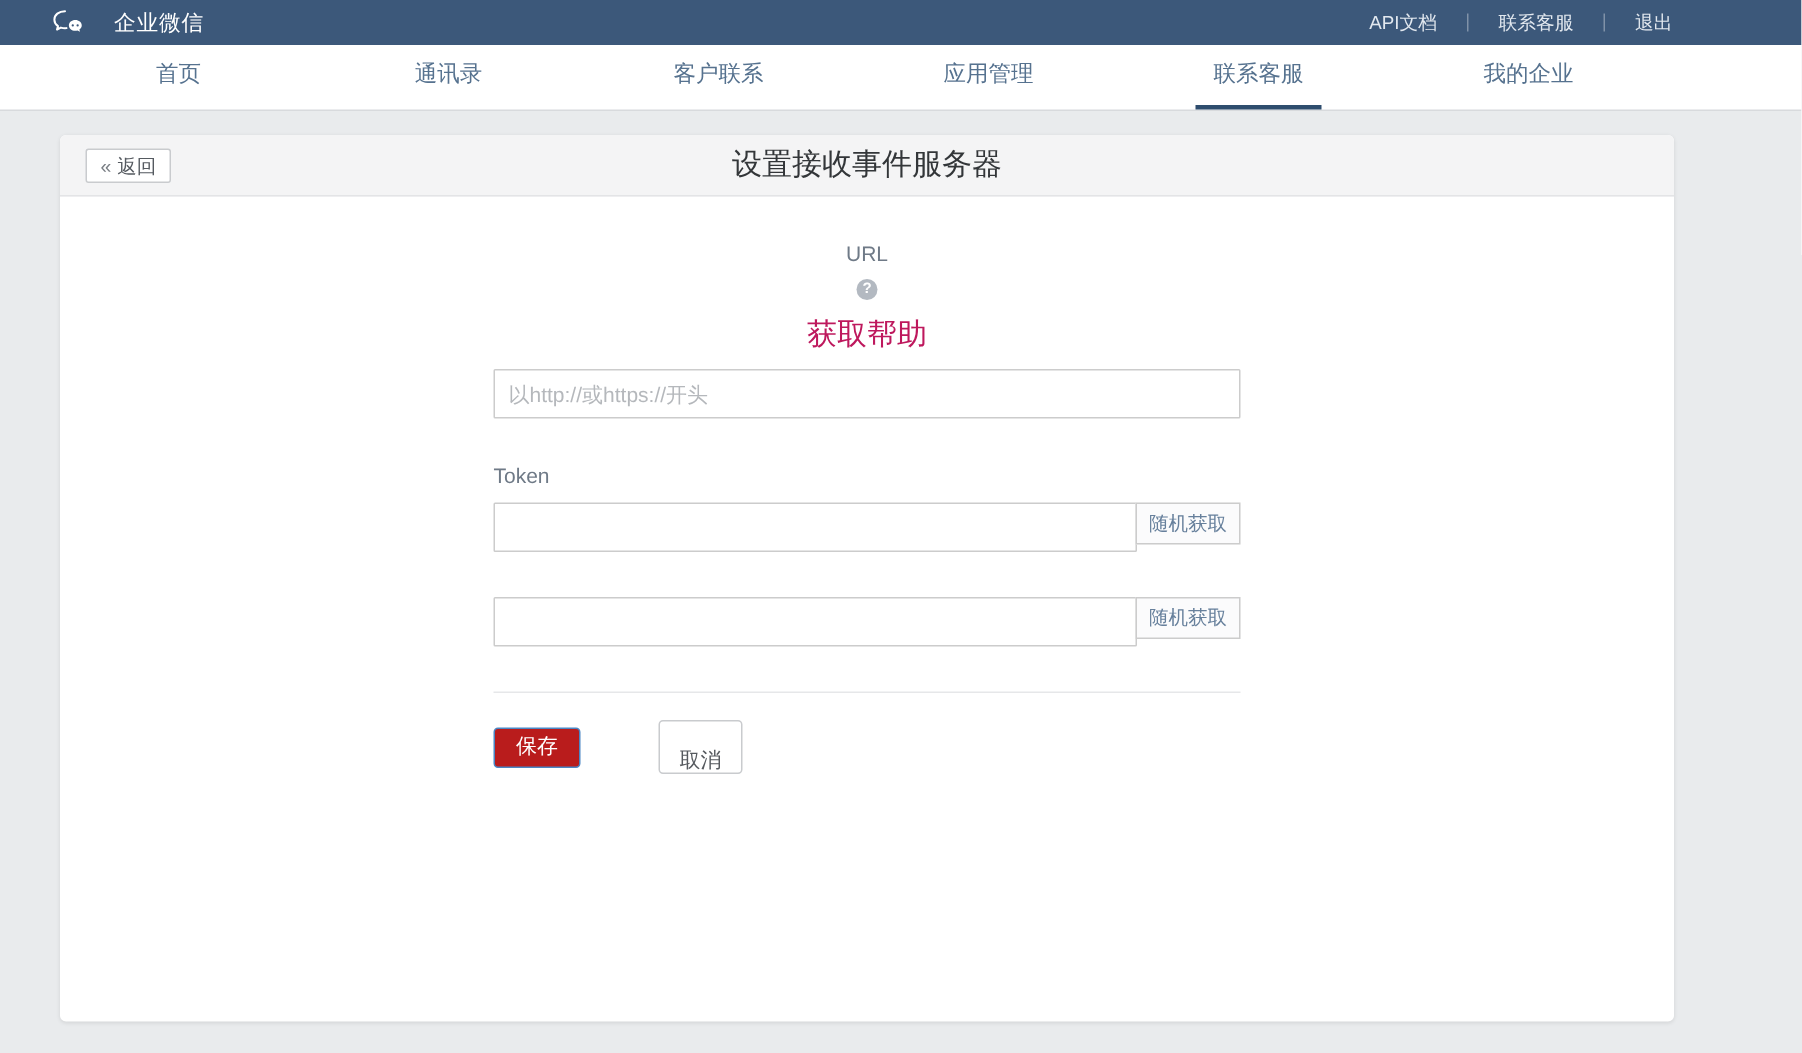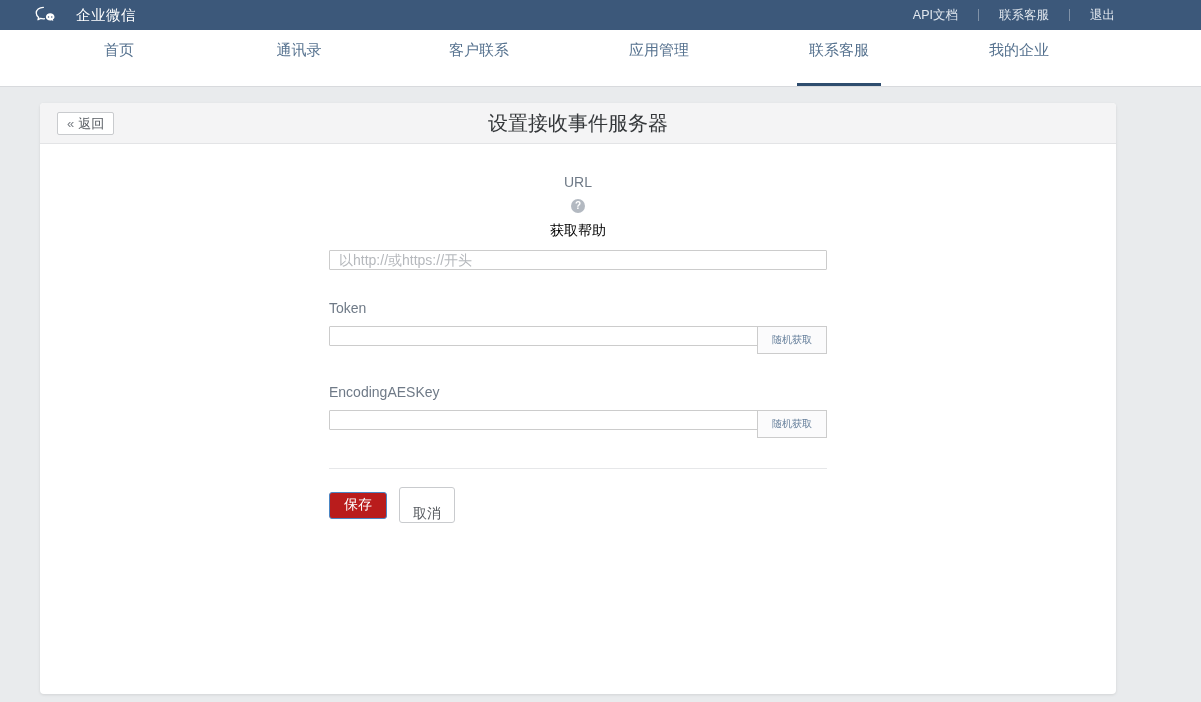--- a/index.html
+++ b/index.html
@@ -28,21 +28,21 @@
     align-items: center;
     gap: 20px;
     font-size: 12.5px;
     color: #e2e8ef;
   }
   .topbar-link { cursor: pointer; }
   .tb-sep { width: 1px; height: 12px; background: rgba(255,255,255,0.35); }
 
   
   .navbar {
-    height: 57px;
+    height: 44px;
     background: #ffffff;
     border-bottom: 1px solid #d8dadd;
   }
   .navbar-inner {
     margin-left: 29px;
     width: 1080px;
     height: 100%;
     display: flex;
   }
   .nav-tab {
@@ -121,47 +121,47 @@
     height: 14px;
     border-radius: 50%;
     background: #b3b9c1;
     color: #ffffff;
     font-size: 10px;
     font-weight: bold;
     line-height: 14px;
     text-align: center;
     cursor: pointer;
   }
-  .help-link { font-size: 14px; color: #000000; text-decoration: none; cursor: pointer; }
+  .help-link { font-size: 20px; color: #be185d; text-decoration: none; cursor: pointer; }
   .field-label { font-size: 14px; color: #6f7a87; margin-bottom: 10px; }
 
   .text-input {
     width: 100%;
-    height: 20px;
+    height: 33px;
     border: 1px solid #cccccc;
     border-radius: 1px;
     padding: 0 9px;
     font-size: 14px;
     color: #333;
     background: #ffffff;
     outline: none;
     font-family: "Liberation Sans", "DejaVu Sans", sans-serif;
   }
   .text-input::placeholder { color: #b5b8bc; opacity: 1; }
 
   .form-group { margin-bottom: 30px; }
   .input-group { display: flex; }
   .input-group .text-input { flex: 1 1 auto; }
   .random-button {
     flex: 0 0 70px;
     height: 28px;
     margin-left: -1px;
     border: 1px solid #cccccc;
     background: #fbfbfc;
-    font-size: 10px;
+    font-size: 13px;
     color: #67809c;
     cursor: pointer;
     font-family: "Liberation Sans", "DejaVu Sans", sans-serif;
   }
   .group-gap-lg { }
 
   .form-divider { height: 1px; background: #e6e7e9; margin: 24px 0 18px; }
 
   .actions { display: flex; align-items: center; gap: 12px; }
   .save-button {
@@ -178,20 +178,21 @@
   .cancel-button {
     height: 27px;
     padding: 17px 13px;
     background: #ffffff;
     border: 1px solid #c9cbce;
     border-radius: 3px;
     color: #55595e;
     font-size: 14px;
     cursor: pointer;
     font-family: "Liberation Sans", "DejaVu Sans", sans-serif;
+    margin-left: 40px;
   }
 </style>
 </head>
 <body>
 
 <div class="topbar">
   <div class="brand">
     <svg class="brand-icon" viewBox="0 0 24 20">
       <path d="M10 1.5 C5 1.5 1.5 4.6 1.5 8.3 c0 2.1 1.1 3.9 2.9 5.2 l-0.8 2.8 3.1-1.6 c1 0.3 2.1 0.5 3.3 0.5 0.4 0 0.8 0 1.2-0.1" fill="none" stroke="#ffffff" stroke-width="1.6" stroke-linecap="round" stroke-linejoin="round"></path>
       <path d="M18.2 8.6 c-2.8 0-5.1 1.9-5.1 4.3 0 2.4 2.3 4.3 5.1 4.3 0.6 0 1.2-0.1 1.8-0.3 l2 1 -0.5-1.8 c1.1-0.8 1.9-1.9 1.9-3.2 0-2.4-2.3-4.3-5.2-4.3z" fill="#ffffff"></path>
@@ -245,21 +246,20 @@
 
         <div class="form-group group-gap-lg">
           <div class="field-label">Token</div>
           <div class="input-group">
             <input class="text-input" type="text" value="" style="">
             <button class="random-button">随机获取</button>
           </div>
         </div>
 
         <div class="form-group">
-          <div class="field-label">EncodingAESKey</div>
           <div class="input-group">
             <input class="text-input" type="text" value="" style="">
             <button class="random-button">随机获取</button>
           </div>
         </div>
 
         <div class="form-divider"></div>
 
         <div class="actions">
           <button class="save-button">保存</button>

